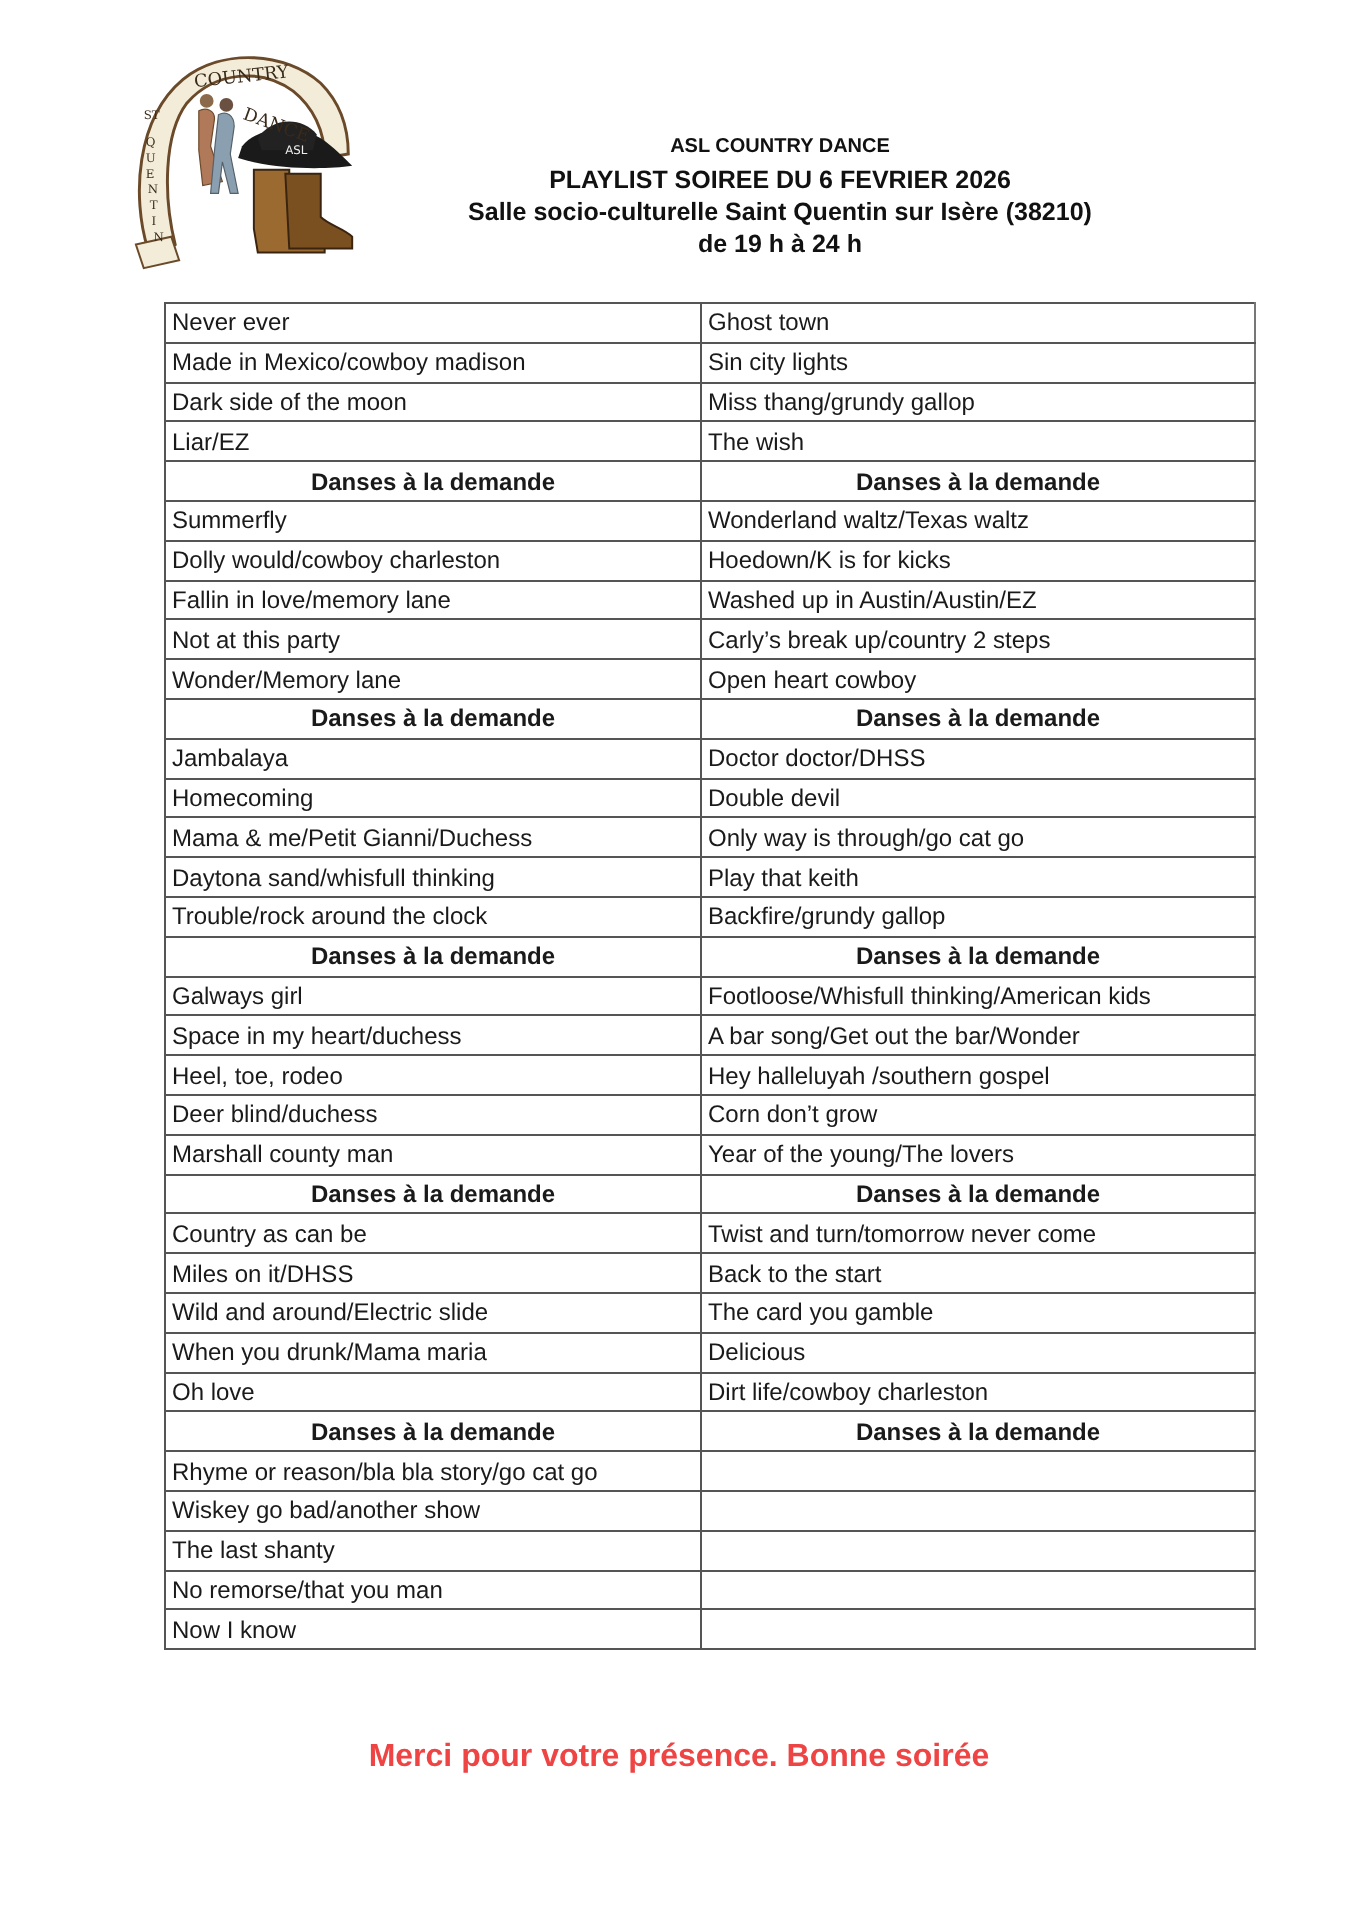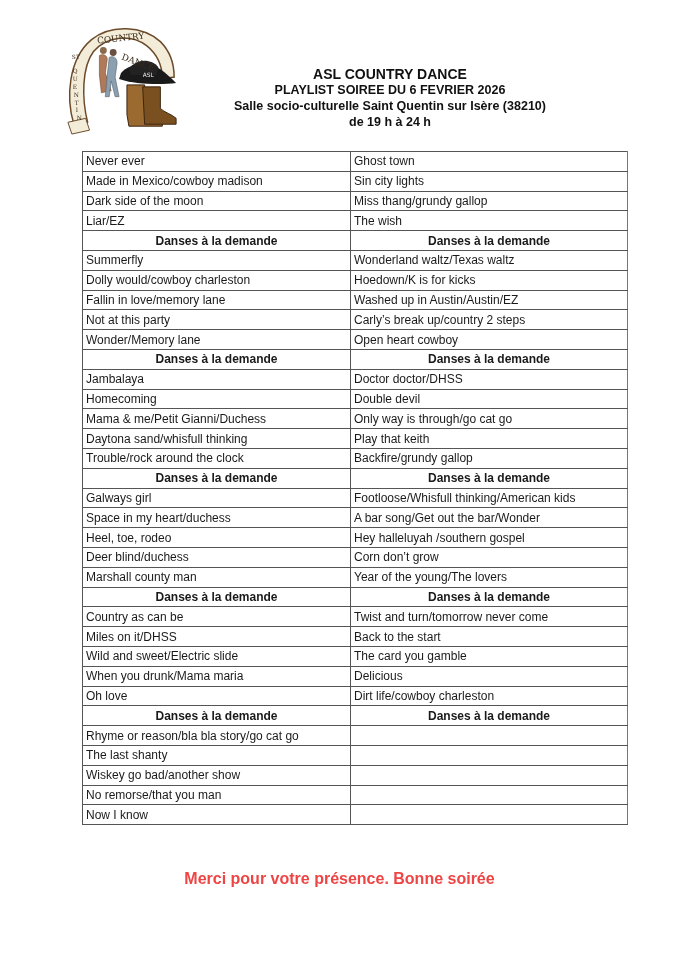--- a/index.html
+++ b/index.html
@@ -1,21 +1,21 @@
 <!DOCTYPE html>
 <html><head>
 <meta charset="utf-8">
 <style>
   html, body { margin: 0; padding: 0; background: #ffffff; }
   body { width: 679px; height: 960px; position: relative; overflow: hidden;
          font-family: "Liberation Sans", sans-serif; color: #111; }
   .logo { position: absolute; left: 64px; top: 20px; width: 118px; height: 118px; }
   .header { position: absolute; left: 220px; top: 66px; width: 340px; text-align: center;
             font-weight: bold; font-size: 12.5px; line-height: 16px; color: #111; }
-  .header .t1 { font-size: 14px; }
+  .header .t1 { font-size: 10px; }
   table.playlist { position: absolute; left: 82px; top: 151px; width: 545px;
                    border-collapse: collapse; table-layout: fixed; }
   table.playlist td { border: 1px solid #555; height: 18.8px; padding: 0 0 0 3px;
                       font-size: 12px; line-height: 18px; white-space: nowrap; overflow: hidden;
                       color: #1a1a1a; }
   table.playlist col.c1 { width: 268px; }
   table.playlist col.c2 { width: 277px; }
   table.playlist tr.req td { text-align: center; font-weight: bold; padding-left: 0; margin-top: 32px; }
   table.playlist td.c-right { border-right: 1.5px solid #777; }
   .footer { position: absolute; left: 0; top: 870px; width: 679px; text-align: center;
@@ -163,45 +163,45 @@
       </tr>
       <tr>
         <td>Country as can be</td>
         <td class="c-right">Twist and turn/tomorrow never come</td>
       </tr>
       <tr>
         <td>Miles on it/DHSS</td>
         <td class="c-right">Back to the start</td>
       </tr>
       <tr>
-        <td>Wild and sweet/Electric slide</td>
+        <td>Wild and around/Electric slide</td>
         <td class="c-right">The card you gamble</td>
       </tr>
       <tr>
         <td>When you drunk/Mama maria</td>
         <td class="c-right">Delicious</td>
       </tr>
       <tr>
         <td>Oh love</td>
         <td class="c-right">Dirt life/cowboy charleston</td>
       </tr>
       <tr class="req">
         <td>Danses à la demande</td>
         <td class="c-right">Danses à la demande</td>
       </tr>
       <tr>
         <td>Rhyme or reason/bla bla story/go cat go</td>
         <td class="c-right"></td>
       </tr>
       <tr>
+        <td>Wiskey go bad/another show</td>
+        <td class="c-right"></td>
+      </tr>
+      <tr>
         <td>The last shanty</td>
-        <td class="c-right"></td>
-      </tr>
-      <tr>
-        <td>Wiskey go bad/another show</td>
         <td class="c-right"></td>
       </tr>
       <tr>
         <td>No remorse/that you man</td>
         <td class="c-right"></td>
       </tr>
       <tr>
         <td>Now I know</td>
         <td class="c-right"></td>
       </tr>

